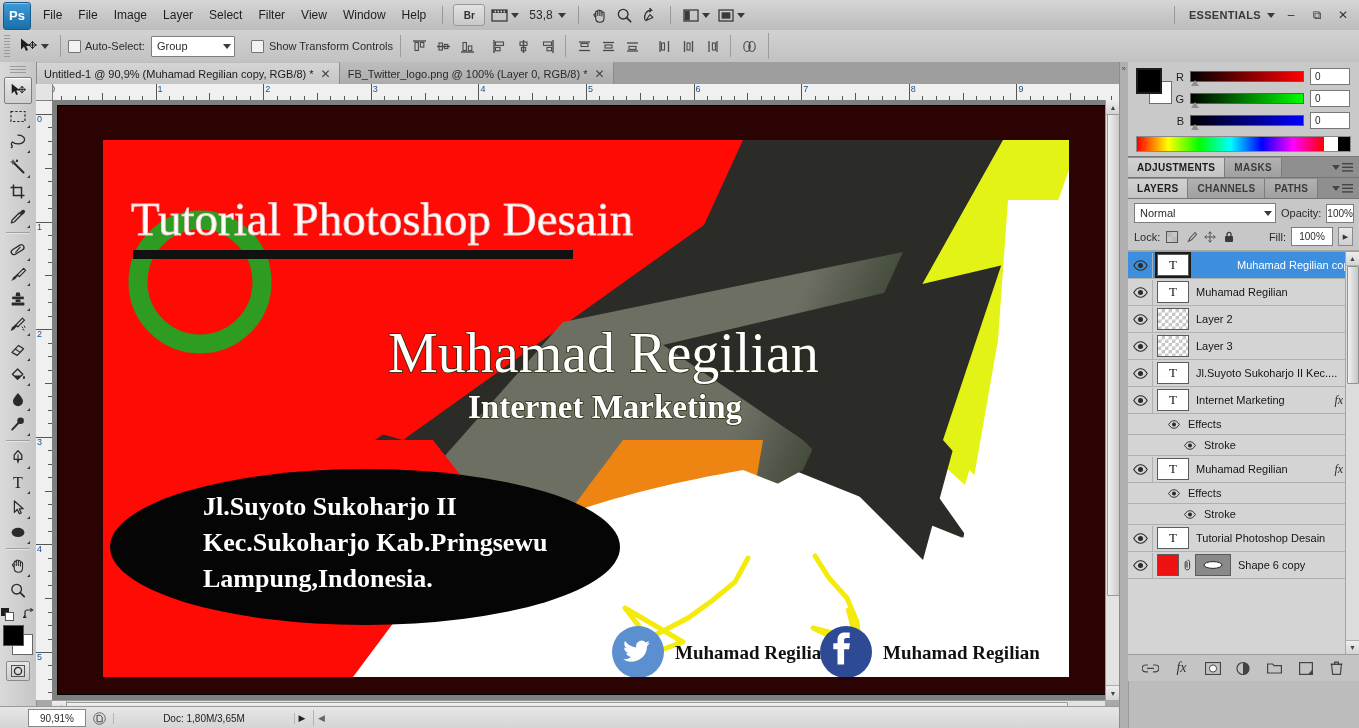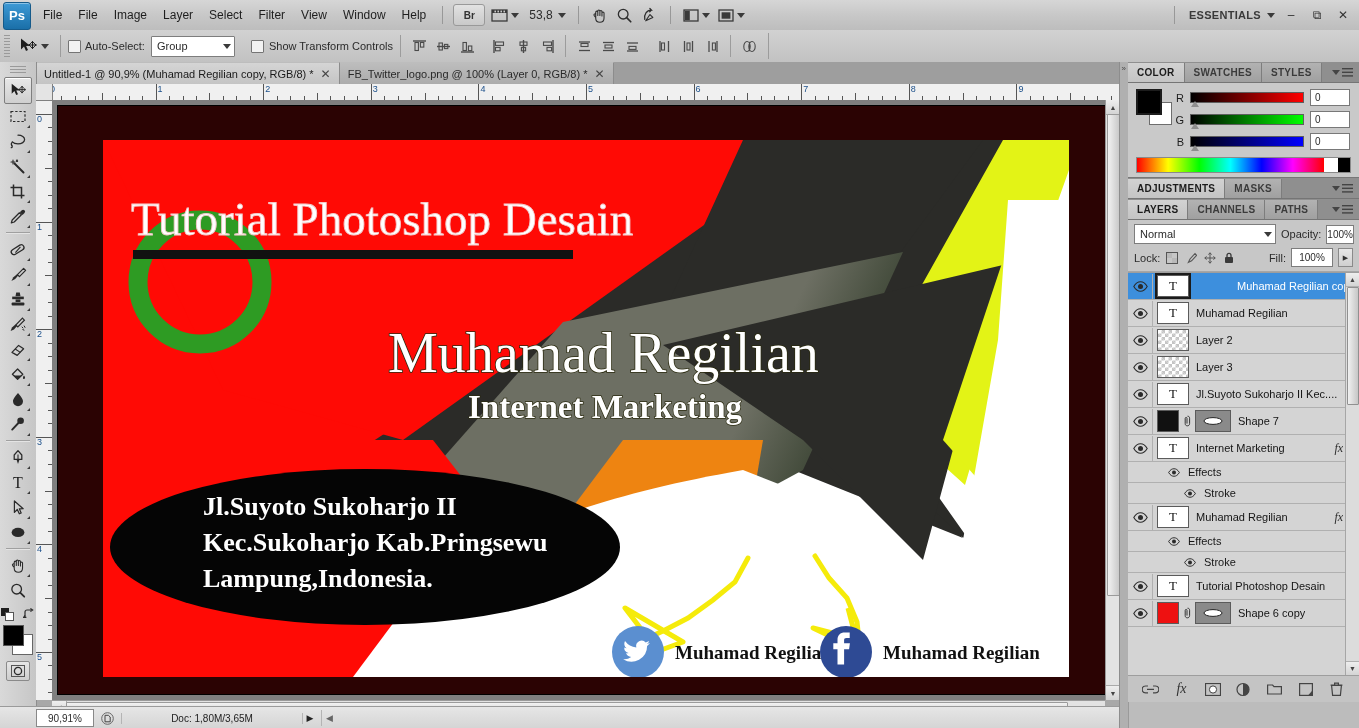--- a/index.html
+++ b/index.html
@@ -151,21 +151,21 @@
 
   
   .dtext{font-family:"Liberation Serif", serif;}
 
   
   .statusbar{
     position:absolute;left:0;top:706px;width:1119px;height:22px;
     background:linear-gradient(to bottom,#e6e6e6,#d4d4d4);
     border-top:1px solid #9a9a9a;display:flex;align-items:center;
   }
-  .zoombox{width:56px;height:16px;margin-left:36px;background:#fff;border:1px solid #888;
+  .zoombox{width:56px;height:16px;margin-left:28px;background:#fff;border:1px solid #888;
     display:flex;align-items:center;justify-content:center;font-size:10px;}
   .sb-ico{width:20px;height:16px;display:flex;align-items:center;justify-content:center;margin-left:3px;}
   .docinfo{flex:0 0 auto;width:180px;text-align:center;font-size:10px;color:#222;
     border-left:1px solid #b4b4b4;border-right:1px solid #b4b4b4;margin-left:4px;}
   .sb-play{width:14px;display:flex;align-items:center;justify-content:center;font-size:9px;color:#222;}
 
   
   .dock{
     position:absolute;left:1119px;top:62px;width:240px;height:666px;
     background:#bcbcbc;border-left:1px solid #8d8d8d;
@@ -937,33 +937,20 @@
     <div style="flex:1;border-left:1px solid #b4b4b4;height:16px;margin-left:4px;display:flex;align-items:center;padding-left:4px;font-size:9px;color:#666;">◀</div>
   </div>
 
   <div class="dock">
     <div class="dock-edge">
       <div class="dock-arrows">»</div>
     </div>
 
     <div style="position:absolute;left:8px;top:0;width:231px;">
 
-      <div class="panel-tabs">
-        <div class="ptab active">COLOR</div>
-        <div class="ptab">SWATCHES</div>
-        <div class="ptab">STYLES</div>
-        <div class="ptab-menu">
-          <span class="caret" style="border-top-color:#444"></span>
-          <svg width="11" height="9" viewBox="0 0 11 9">
-            <rect x="0" y="0" width="11" height="1.4" fill="#444"></rect>
-            <rect x="0" y="3.6" width="11" height="1.4" fill="#444"></rect>
-            <rect x="0" y="7.2" width="11" height="1.4" fill="#444"></rect>
-          </svg>
-        </div>
-      </div>
 
       <div class="color-panel">
         <div style="display:flex;align-items:flex-start;">
           <div class="cp-swatches">
             <div class="cp-back"></div>
             <div class="cp-fore"></div>
           </div>
           <div style="flex:1">
             <div class="color-row">
               <span class="chan">R</span>
@@ -1129,43 +1116,20 @@
      <span class="lname">Jl.Suyoto Sukoharjo II Kec....</span>
      </div>
           <div class="lrow">
             <span class="eye">
               <svg width="15" height="11" viewBox="0 0 15 11">
   <path d="M0.8 5.5 C3 1.8 5.2 .8 7.5 .8 S12 1.8 14.2 5.5 C12 9.2 9.8 10.2 7.5 10.2 S3 9.2 .8 5.5z" fill="none" stroke="#2a2a2a" stroke-width="1.1"></path>
   <circle cx="7.5" cy="5.5" r="2.5" fill="#2a2a2a"></circle>
               </svg>
             </span>
      <span class="thumbs">
-              <span class="thumb solid" style="background:#111111"></span>
-       <span class="link-ic">
-                <svg width="9" height="12" viewBox="0 0 9 12">
-  <path d="M4.5 1.2 C6 1.2 6.6 2 6.6 3.2 V8.4 C6.6 10 5.8 10.8 4.4 10.8 S2.2 10 2.2 8.6 V3.4
-           C2.2 2.8 2.6 2.4 3.1 2.4 S4 2.8 4 3.4 V8.6" fill="none" stroke="#333" stroke-width="1"></path>
-                </svg>
-              </span>
-       <span class="mask-thumb">
-         <svg width="26" height="14" viewBox="0 0 26 14">
-           <ellipse cx="13" cy="7" rx="9" ry="3.4" fill="#fff" stroke="#222" stroke-width="1"></ellipse>
-         </svg>
-       </span>
-            </span>
-     <span class="lname">Shape 7</span>
-     </div>
-          <div class="lrow">
-            <span class="eye">
-              <svg width="15" height="11" viewBox="0 0 15 11">
-  <path d="M0.8 5.5 C3 1.8 5.2 .8 7.5 .8 S12 1.8 14.2 5.5 C12 9.2 9.8 10.2 7.5 10.2 S3 9.2 .8 5.5z" fill="none" stroke="#2a2a2a" stroke-width="1.1"></path>
-  <circle cx="7.5" cy="5.5" r="2.5" fill="#2a2a2a"></circle>
-              </svg>
-            </span>
-     <span class="thumbs">
               <span class="thumb">T</span>
             </span>
      <span class="lname">Internet Marketing</span>
      <span class="fx-ic">fx</span>
                <span class="fx-arrow">▲</span>
           </div>
           <div class="erow">
             <span class="pad"></span>
        <span style="width:16px;display:flex;align-items:center;justify-content:center;">
          <svg width="12" height="9" viewBox="0 0 15 11">

